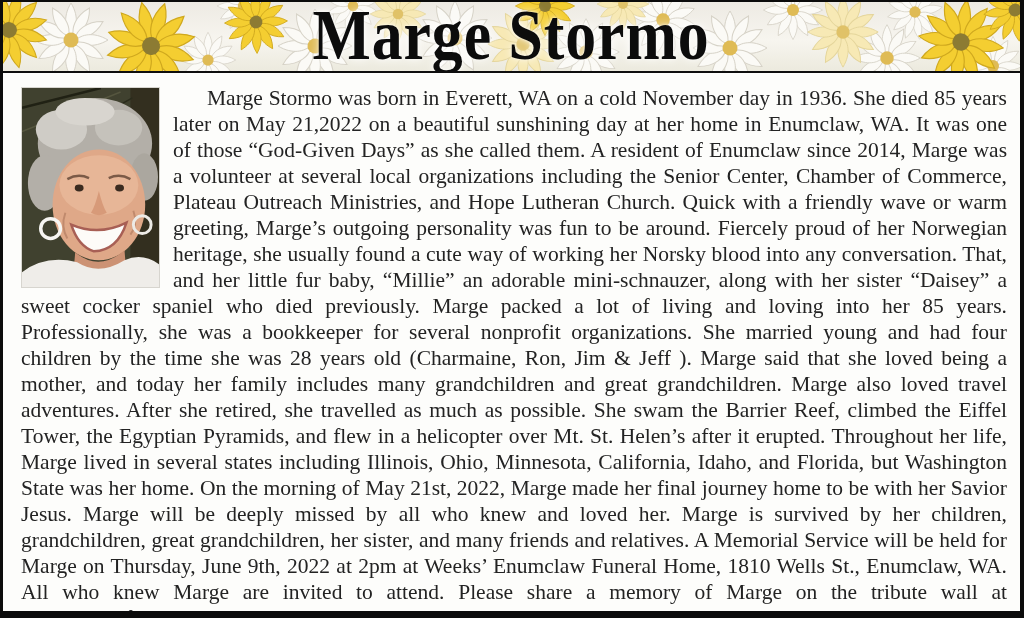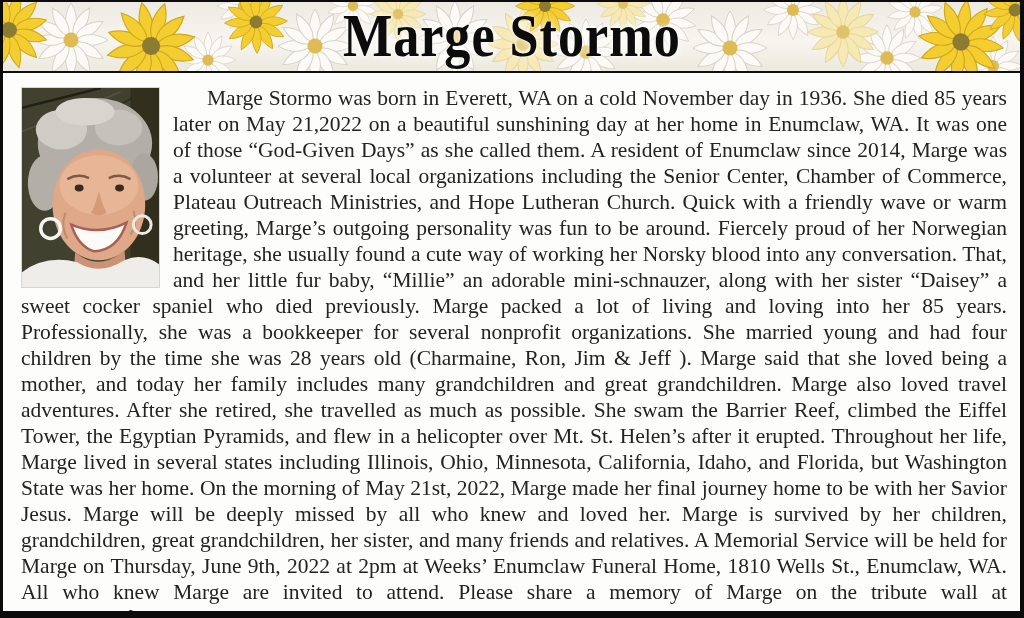--- a/index.html
+++ b/index.html
@@ -9,21 +9,21 @@
     font-family:"Liberation Serif",serif;overflow:hidden;
   }
   .banner{
     position:relative;height:69px;overflow:hidden;
     border-bottom:2px solid #0e0e0e;
     background:linear-gradient(180deg,#edeae3,#f7f5ef 55%,#eceade);
   }
   .banner .flowers{position:absolute;left:0;top:0;width:100%;height:100%;}
   .banner-title{
     position:absolute;left:0;right:0;top:0;margin:0;text-align:center;
-    font-size:55px;line-height:67px;font-weight:bold;color:#0c0c0c;letter-spacing:1px;
+    font-size:65px;line-height:67px;font-weight:bold;color:#0c0c0c;letter-spacing:1px;
     text-shadow:0 0 9px rgba(255,255,255,.95),0 0 3px rgba(255,255,255,.7);
   }
   .banner-title span{display:inline-block;transform:scale(.95,1.1);}
   .content{padding:12px 13px 0 18px;}
   .photo{
     float:left;width:139px;height:201px;margin:2px 13px 4px 0;
     border:1px solid #d7d5cf;box-sizing:border-box;background:#40412f;
   }
   .photo svg{display:block;width:100%;height:100%;}
   .body{

